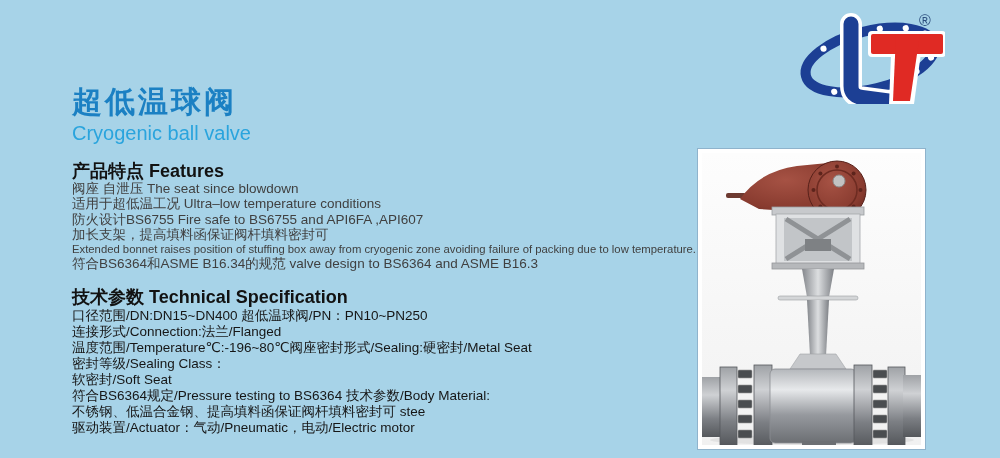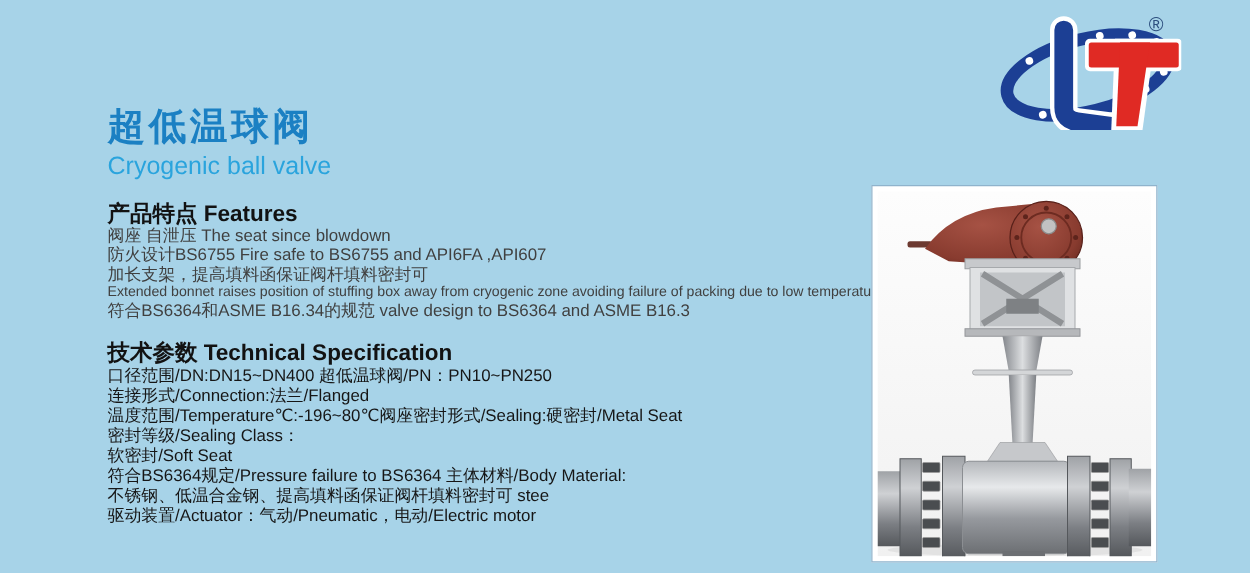--- a/index.html
+++ b/index.html
@@ -14,21 +14,21 @@
 
   
   .logo { position:absolute; left:795px; top:10px; width:152px; height:94px; }
   .logo svg { position:absolute; left:0; top:2px; }
   .logo .reg {
     position:absolute; left:124px; top:2px;
     font-size:16px; color:#2c4e7e; font-weight:normal;
   }
 
   
-  .content { position:absolute; left:86px; top:84px; width:625px; }
+  .content { position:absolute; left:72px; top:84px; width:625px; }
   .title-zh {
     font-size:30px; line-height:36px; font-weight:bold;
     color:#1b80c3; letter-spacing:3px;
   }
   .title-en {
     font-size:20px; line-height:24px; font-weight:normal;
     color:#2aa4dd; margin-top:1px;
   }
   .section-heading {
     font-size:18px; line-height:20px; font-weight:bold;
@@ -84,33 +84,34 @@
   </svg>
   <span class="reg">®</span>
 </div>
 
 <div class="content">
   <h1 class="title-zh">超低温球阀</h1>
   <div class="title-en">Cryogenic ball valve</div>
 
   <h2 class="section-heading">产品特点 Features</h2>
   <div class="line">阀座 自泄压 The seat since blowdown</div>
+  <div class="line">适用于超低温工况 Ultra–low temperature conditions</div>
   <div class="line">防火设计BS6755 Fire safe to BS6755 and API6FA ,API607</div>
   <div class="line">加长支架，提高填料函保证阀杆填料密封可</div>
   <div class="line small">Extended bonnet raises position of stuffing box away from cryogenic zone avoiding failure of packing due to low temperature.</div>
   <div class="line">符合BS6364和ASME B16.34的规范 valve design to BS6364 and ASME B16.3</div>
 
   <h2 class="section-heading">技术参数 Technical Specification</h2>
   <div class="spec-block">
     <div class="spec">口径范围/DN:DN15~DN400 超低温球阀/PN：PN10~PN250</div>
     <div class="spec">连接形式/Connection:法兰/Flanged</div>
     <div class="spec">温度范围/Temperature℃:-196~80℃阀座密封形式/Sealing:硬密封/Metal Seat</div>
     <div class="spec">密封等级/Sealing Class：</div>
     <div class="spec">软密封/Soft Seat</div>
-    <div class="spec">符合BS6364规定/Pressure failure to BS6364 主体材料/Body Material:</div>
+    <div class="spec">符合BS6364规定/Pressure testing to BS6364 技术参数/Body Material:</div>
     <div class="spec">不锈钢、低温合金钢、提高填料函保证阀杆填料密封可 stee</div>
     <div class="spec">驱动装置/Actuator：气动/Pneumatic，电动/Electric motor</div>
   </div>
 </div>
 
 <figure class="photo-frame">
   <svg viewBox="0 0 219 292" preserveAspectRatio="none">
     <defs>
       <linearGradient id="metalV" x1="0" y1="0" x2="0" y2="1">
         <stop offset="0" stop-color="#b4b7bb"></stop>

